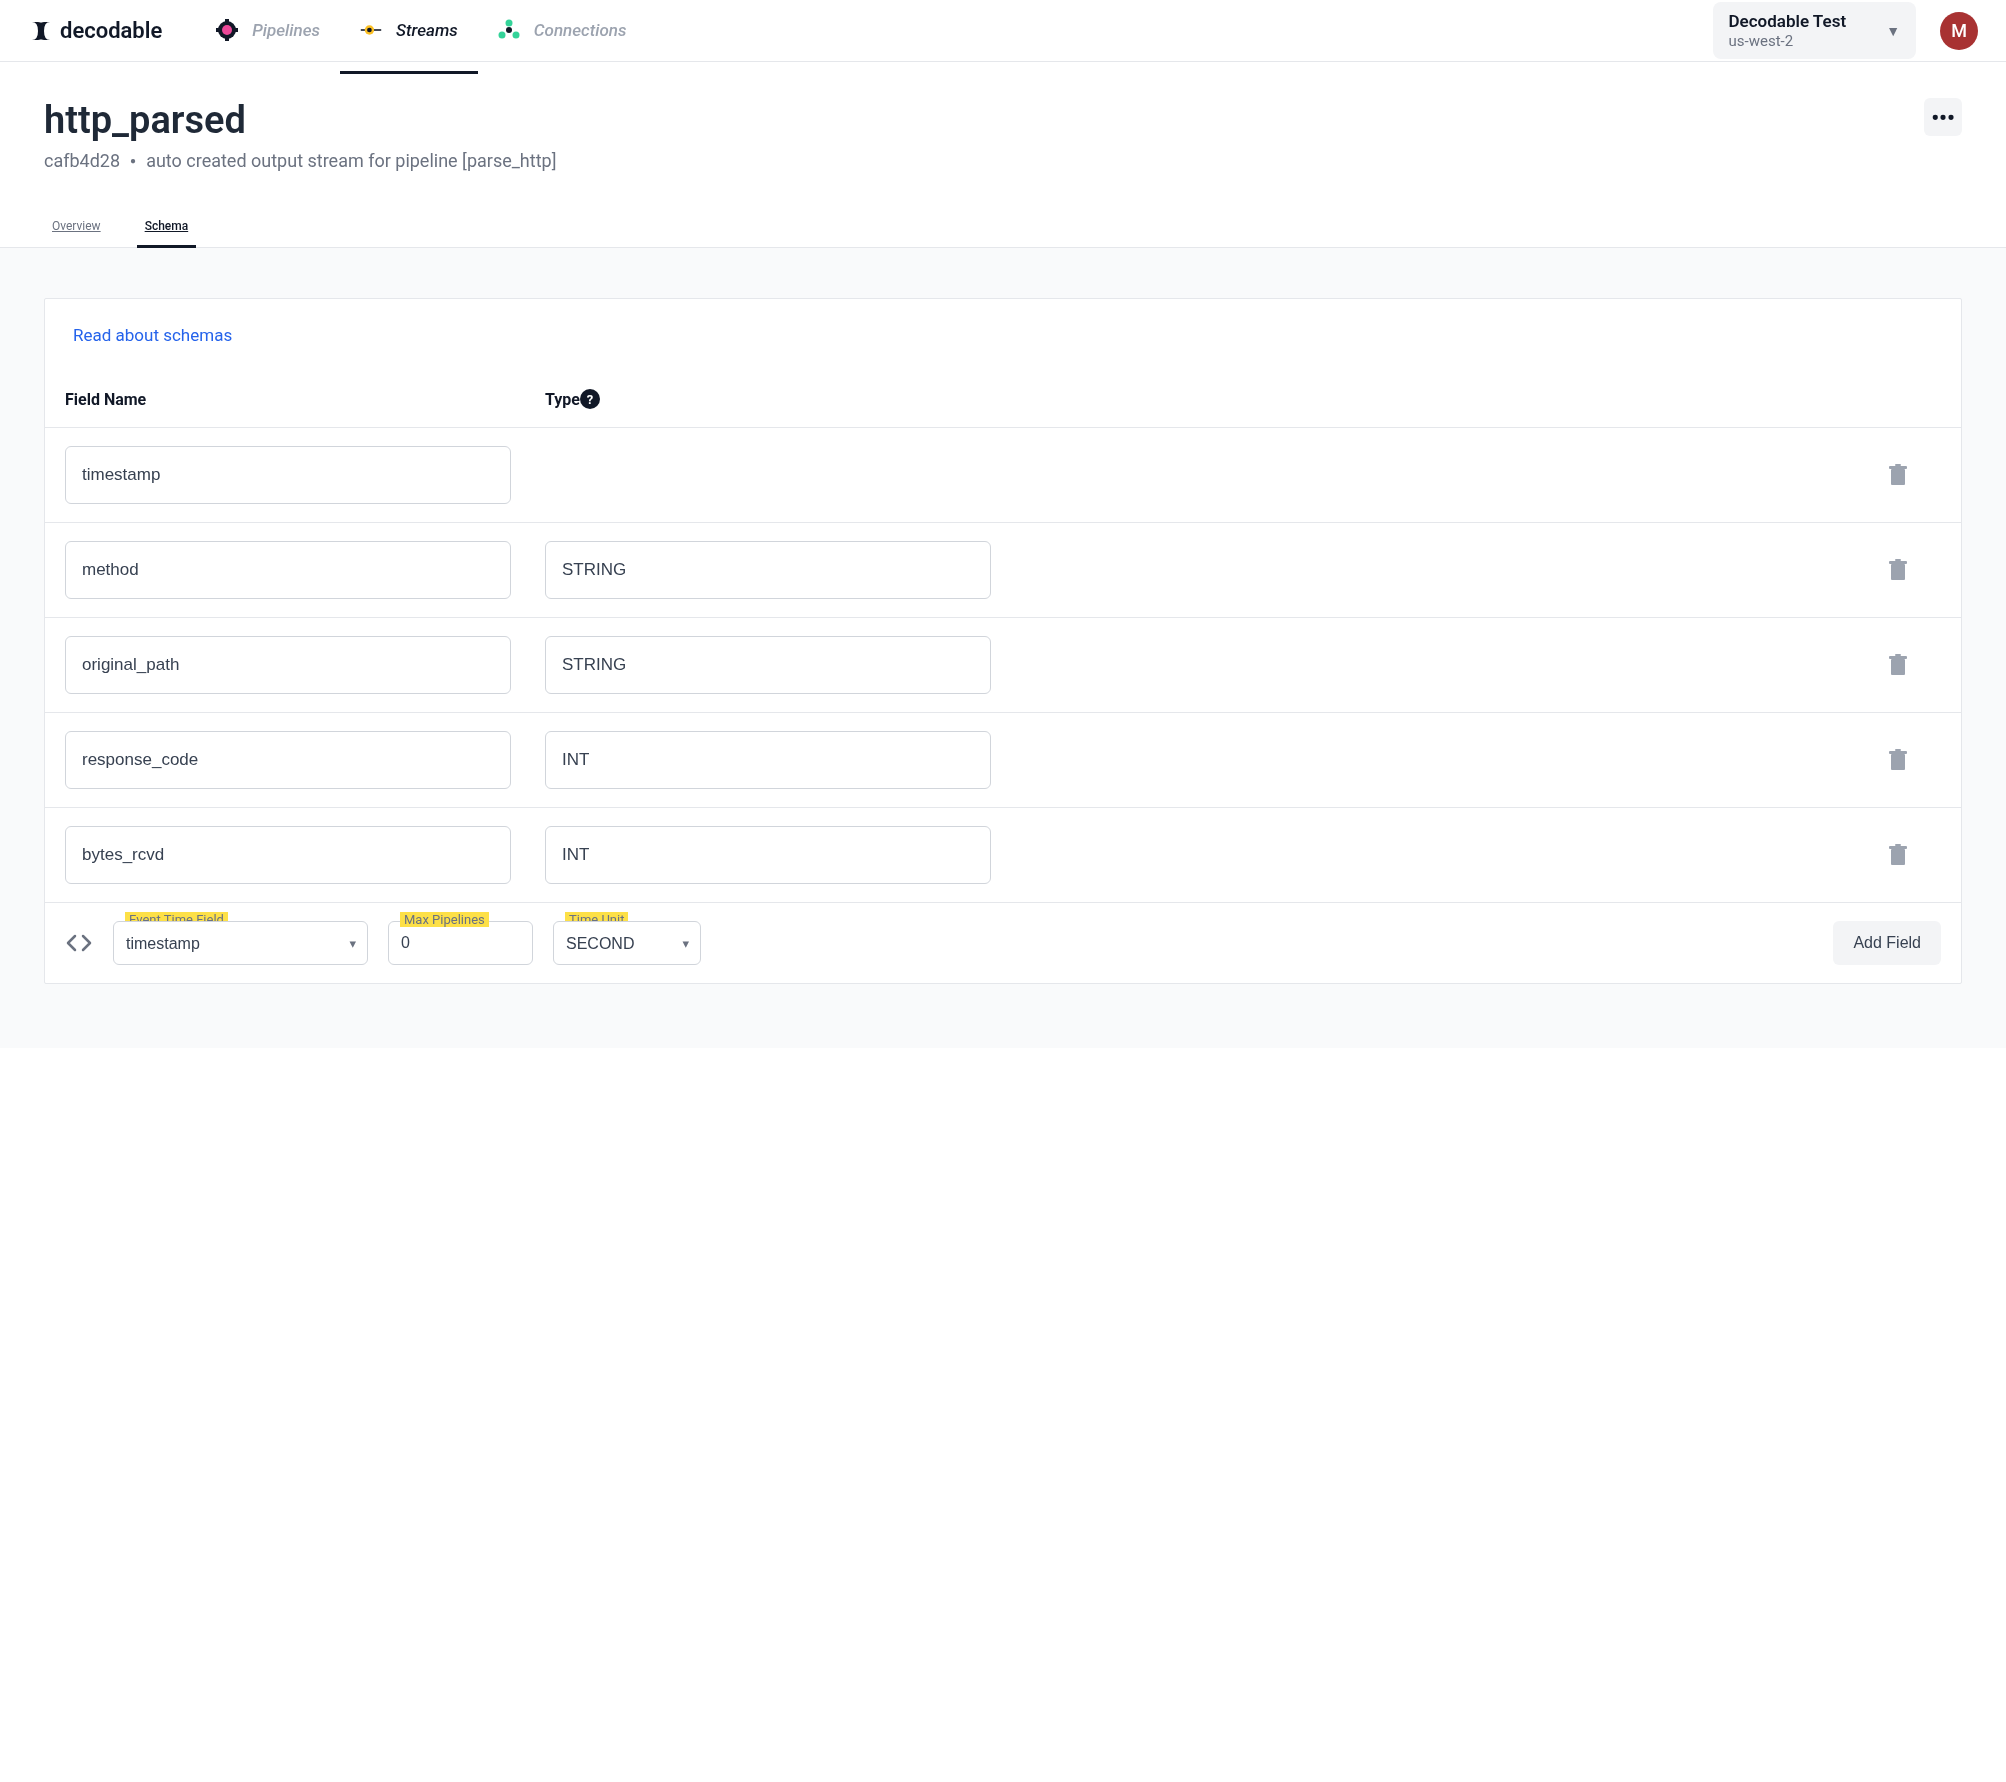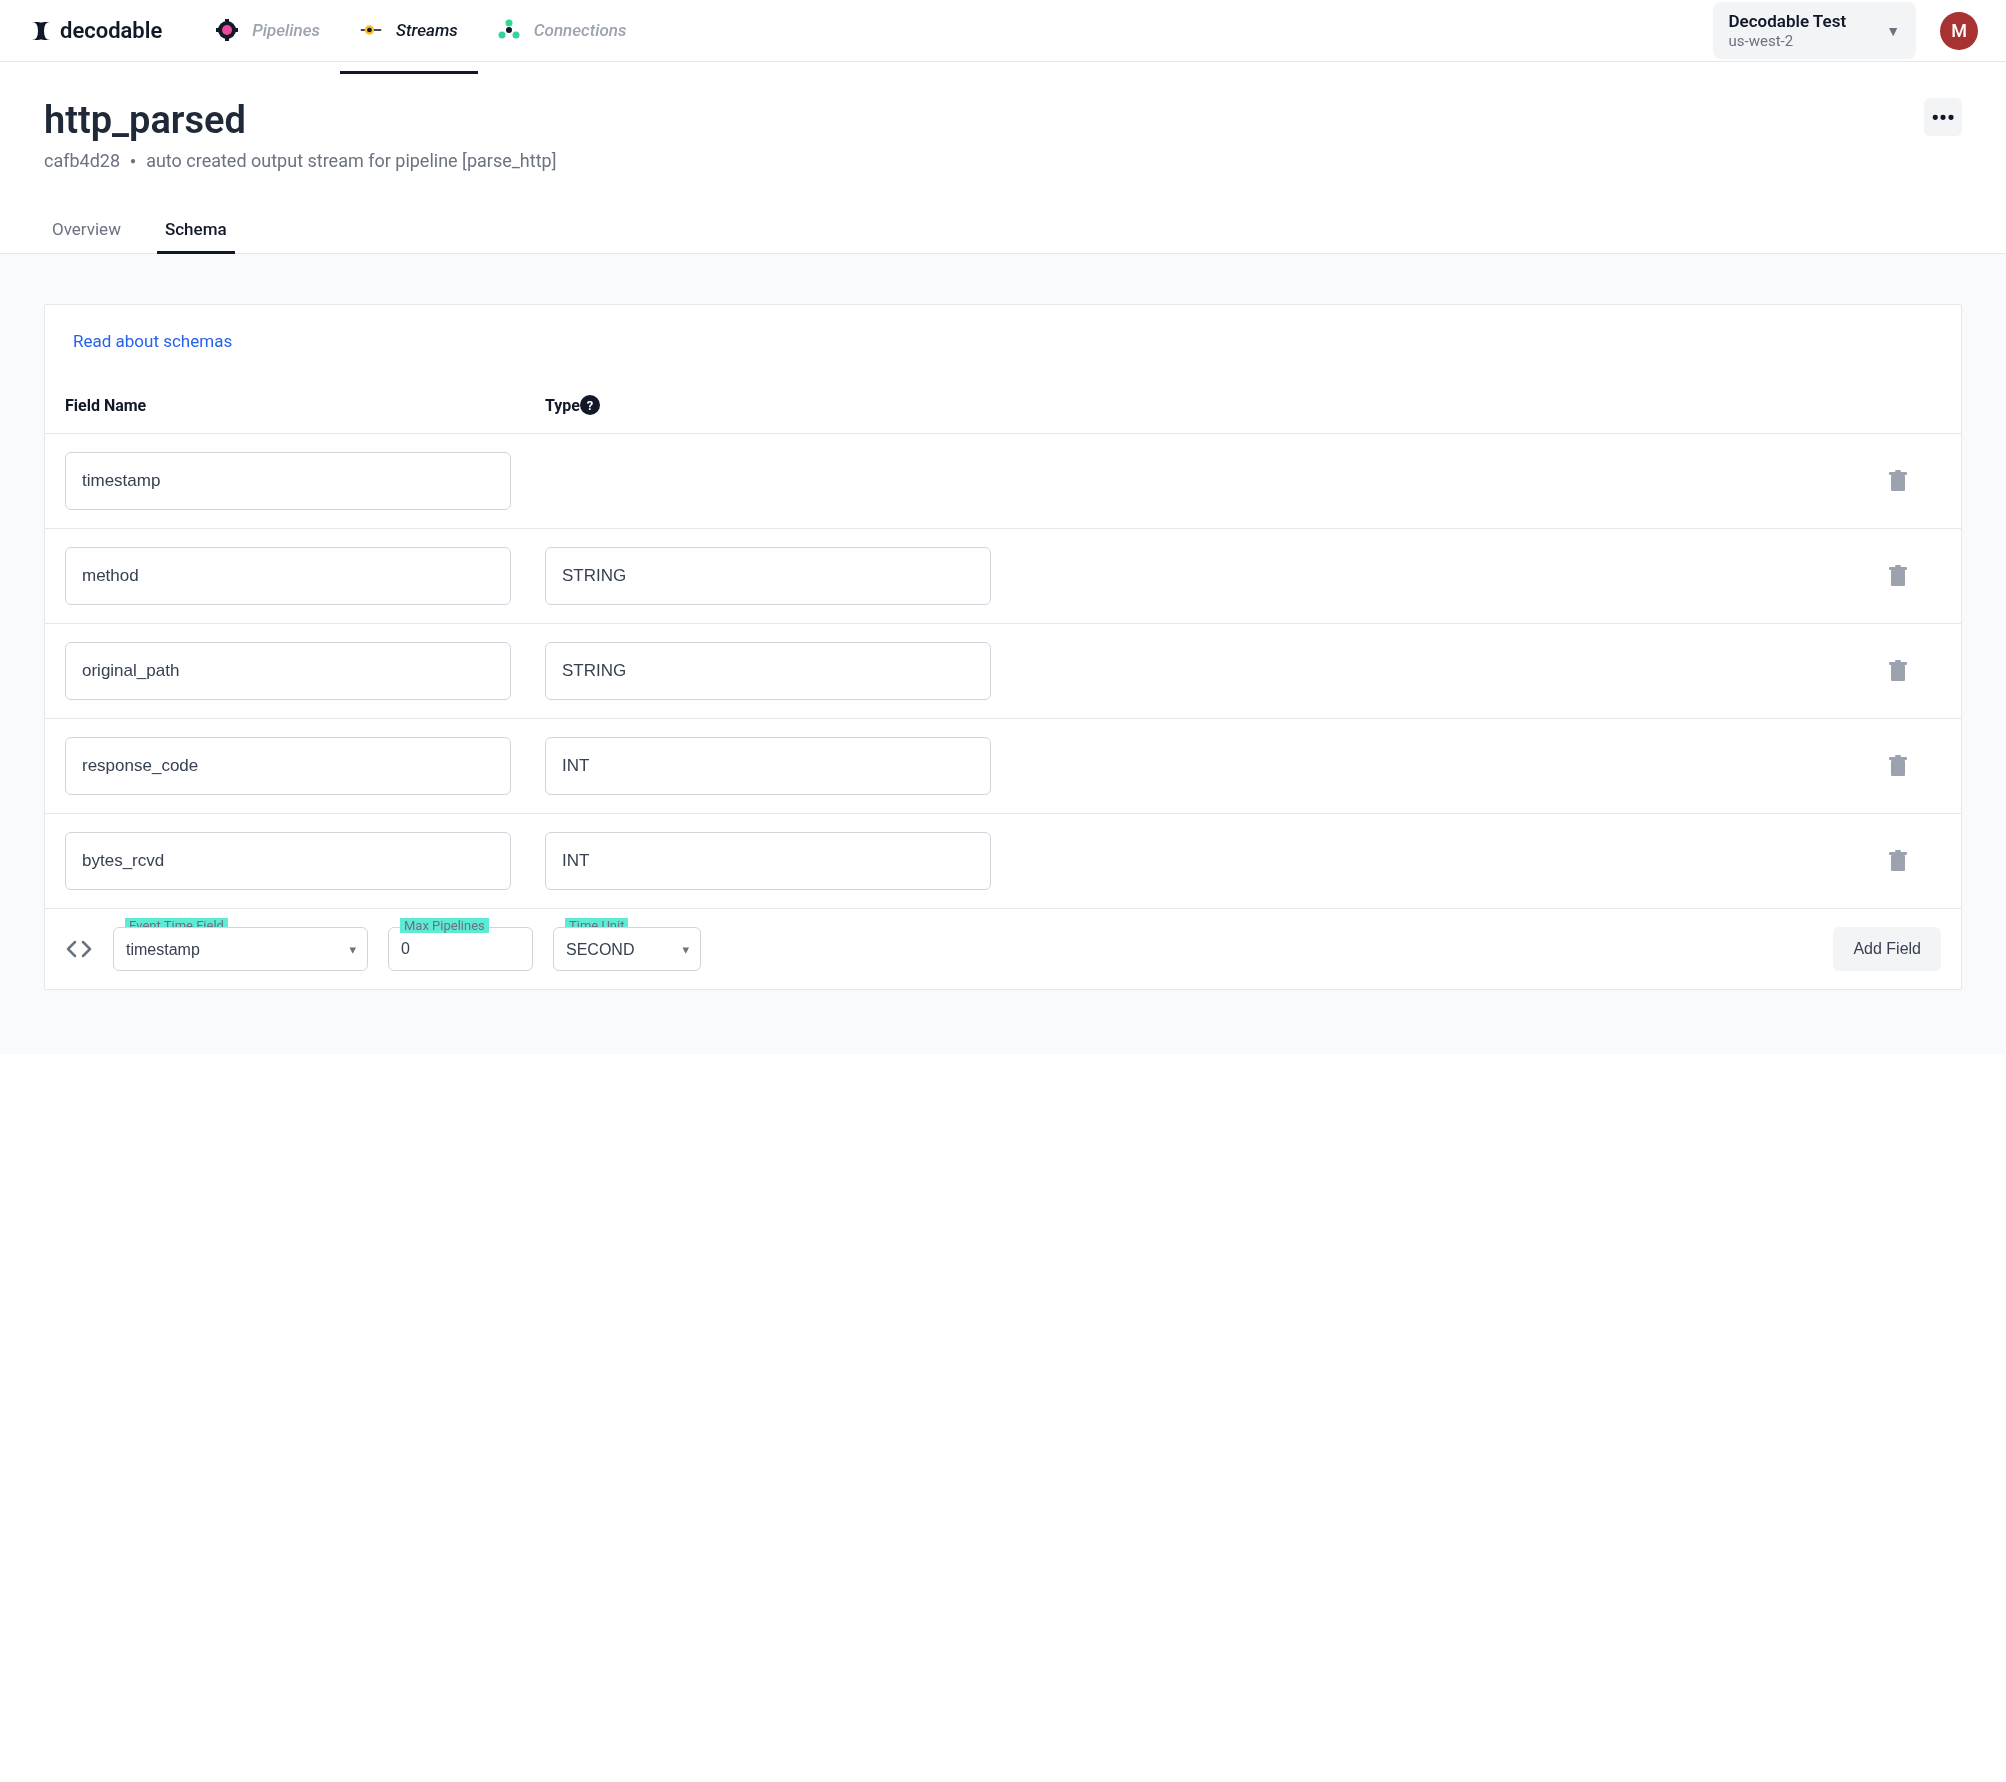--- a/index.html
+++ b/index.html
@@ -89,24 +89,25 @@
 
 .tabs {
   display: flex;
   gap: 28px;
   padding: 36px 44px 0 44px;
   border-bottom: 1px solid #e5e7eb;
 }
 .tab {
   padding: 12px 8px;
   color: #6b7280;
-  font-size: 17px;
+  font-size: 12px;
   cursor: pointer;
   border-bottom: 3px solid transparent;
   margin-bottom: -1px;
+  text-decoration: underline;
 }
 .tab.active { color: #111827; font-weight: 500; border-bottom-color: #111827; }
 
 
 .content {
   background: #f9fafb;
   padding: 50px 44px 60px 44px;
   min-height: 800px;
 }
 .card {
@@ -180,21 +181,21 @@
 .code-toggle {
   display: flex; align-items: center; justify-content: center;
   color: #6b7280; font-weight: 700;
   cursor: pointer;
 }
 .code-toggle svg { display: block; }
 .fgroup { position: relative; }
 .fgroup .flabel {
   position: absolute;
   top: -9px; left: 12px;
-  background: #5eead4;
+  background: #fde047;
   padding: 0 4px;
   font-size: 13px;
   color: #6b7280;
 }
 .fgroup select, .fgroup input {
   height: 44px;
   border: 1px solid #d1d5db;
   border-radius: 6px;
   padding: 0 12px;
   font-size: 16px;

